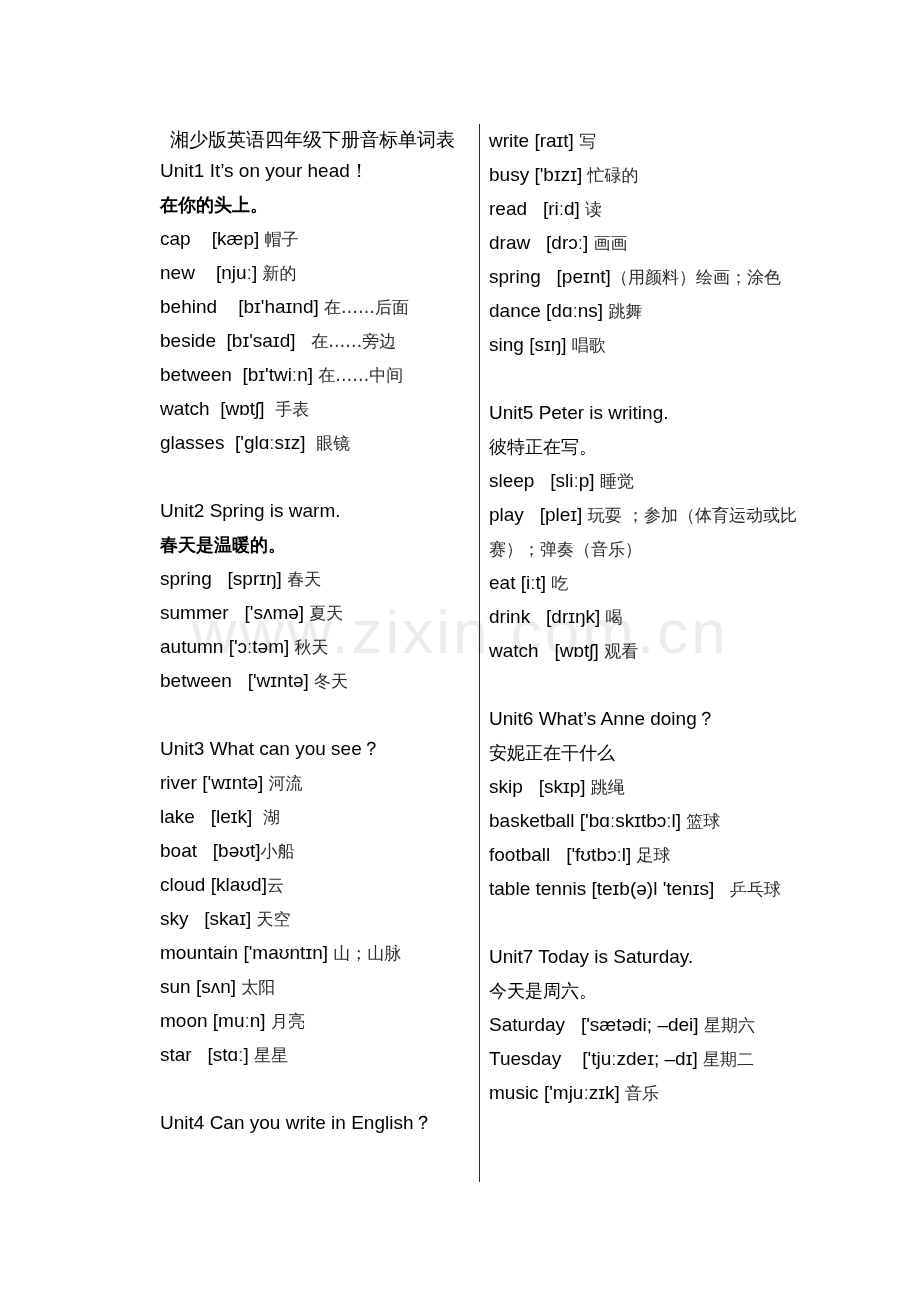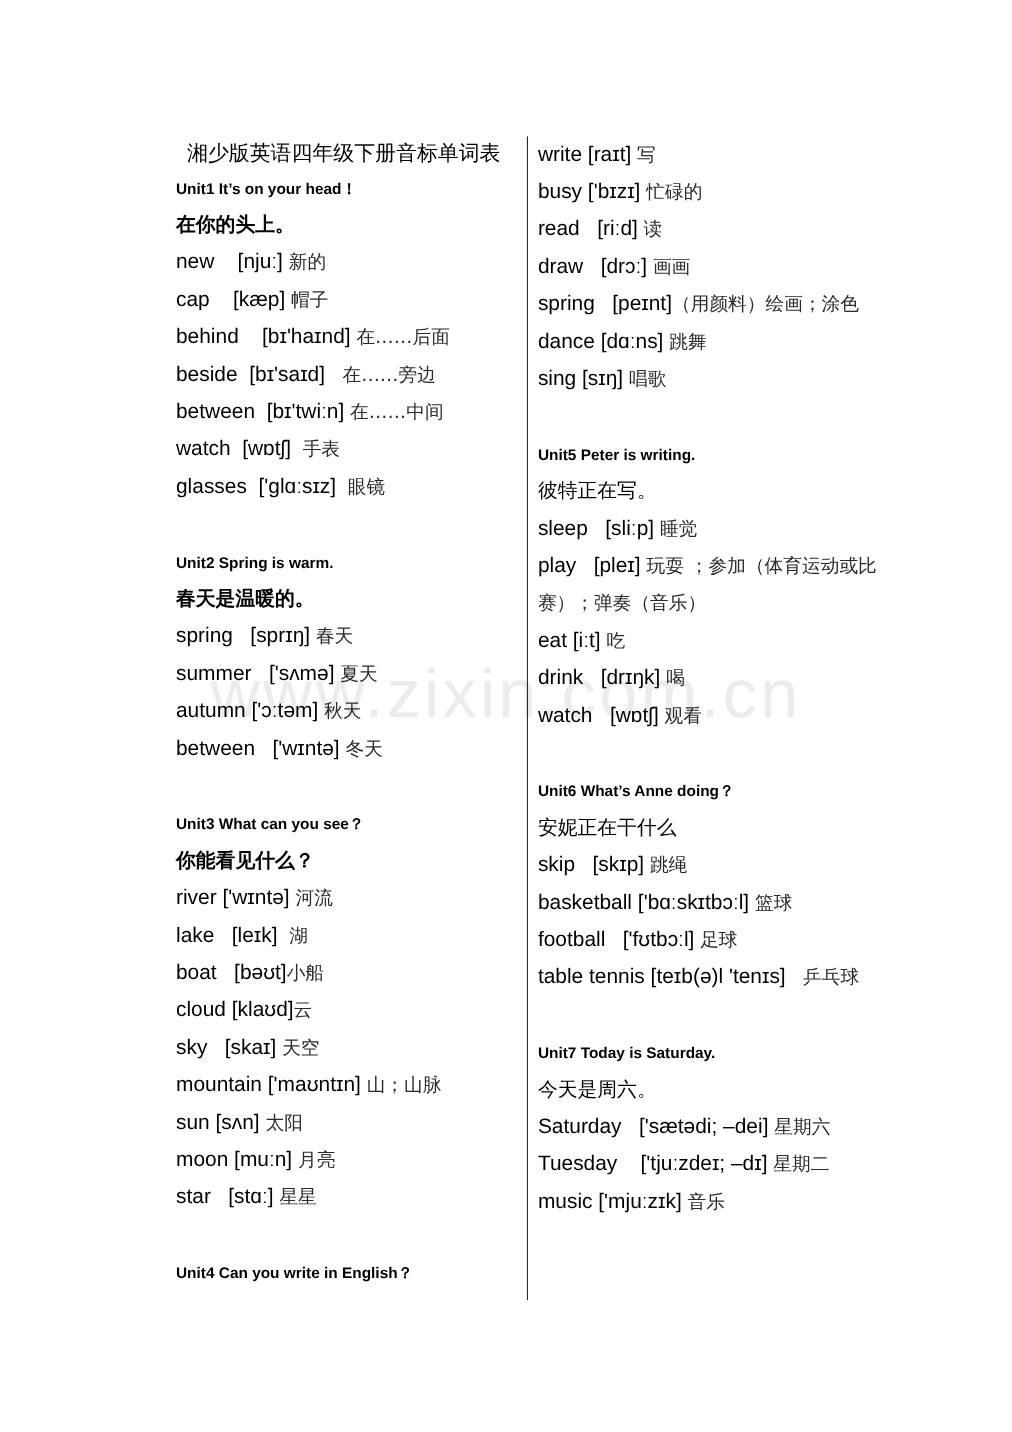--- a/index.html
+++ b/index.html
@@ -65,22 +65,22 @@
   .doc-title {
     font-size: 19px;
     font-weight: 400;
     line-height: 30px;
     white-space: nowrap;
     padding-left: 10px;
     font-family: "DejaVu Sans", "Liberation Sans", sans-serif;
   }
 
   .unit-head {
-    font-size: 14px;
-    font-weight: bold;
+    font-size: 19px;
+    font-weight: normal;
     line-height: 34px;
     white-space: nowrap;
     font-family: "Liberation Sans", "DejaVu Sans", sans-serif;
   }
 
   .unit-cn {
     font-size: 18px;
     font-weight: bold;
     line-height: 34px;
     white-space: nowrap;
@@ -115,30 +115,30 @@
   <div id="divider"></div>
 
   <div class="column" id="col-left">
 
     <div class="doc-title">湘少版英语四年级下册音标单词表</div>
 
     <div class="unit-head">Unit1    It’s on your head！</div>
     <div class="unit-cn">在你的头上。</div>
 
     <div class="entry">
+      <span class="w">cap</span>&nbsp;&nbsp;&nbsp;
+      <span class="ipa">[kæp]</span>
+      <span class="cn">帽子</span>
+    </div>
+    <div class="entry">
       <span class="w">new</span>&nbsp;&nbsp;&nbsp;
       <span class="ipa">[njuː]</span>
       <span class="cn">新的</span>
     </div>
     <div class="entry">
-      <span class="w">cap</span>&nbsp;&nbsp;&nbsp;
-      <span class="ipa">[kæp]</span>
-      <span class="cn">帽子</span>
-    </div>
-    <div class="entry">
       <span class="w">behind</span>&nbsp;&nbsp;&nbsp;
       <span class="ipa">[bɪ'haɪnd]</span>
       <span class="cn">在……后面</span>
     </div>
     <div class="entry">
       <span class="w">beside</span>&nbsp;
       <span class="ipa">[bɪ'saɪd]</span>&nbsp;&nbsp;
       <span class="cn">在……旁边</span>
     </div>
     <div class="entry">
@@ -179,21 +179,20 @@
     </div>
     <div class="entry">
       <span class="w">between</span>&nbsp;&nbsp;
       <span class="ipa">['wɪntə]</span>
       <span class="cn">冬天</span>
     </div>
 
     <div class="gap"></div>
 
     <div class="unit-head">Unit3    What can you see？</div>
-    <div class="unit-cn">你能看见什么？</div>
 
     <div class="entry">
       <span class="w">river</span>
       <span class="ipa">['wɪntə]</span>
       <span class="cn">河流</span>
     </div>
     <div class="entry">
       <span class="w">lake</span>&nbsp;&nbsp;
       <span class="ipa">[leɪk]</span>&nbsp;
       <span class="cn">湖</span>

